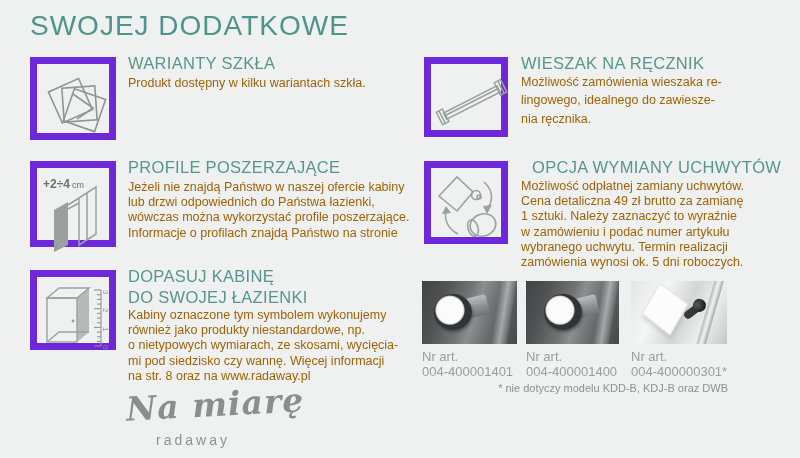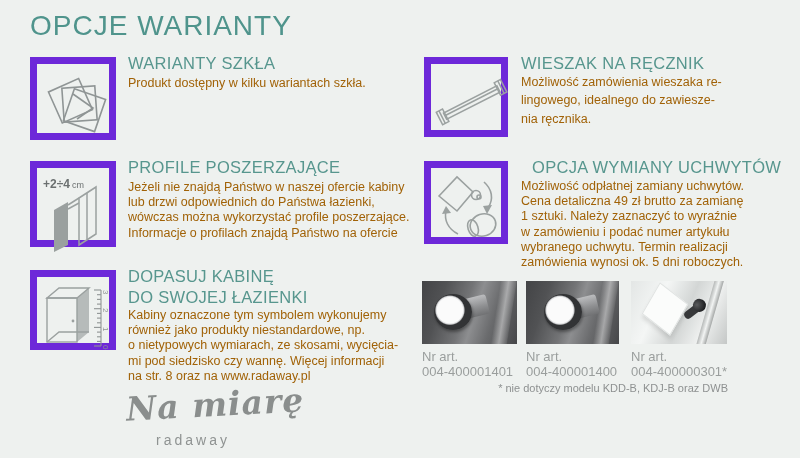--- a/index.html
+++ b/index.html
@@ -96,21 +96,21 @@
     position:absolute;left:128px;top:432px;width:130px;text-align:center;
     font-size:14px;color:#8f9392;letter-spacing:3px;font-weight:400;
   }
   svg{display:block;}
 </style>
 </head>
 <body>
 
 <div id="page">
 
-  <div class="page-title">OPCJE WARIANTY</div>
+  <div class="page-title">SWOJEJ DODATKOWE</div>
 
   <div class="icon-box" style="left:30px;top:57px;width:86px;height:83px;">
     <span>
       <svg width="84" height="81" viewBox="0 0 84 81">
         <g fill="none" stroke="#8f9595" stroke-width="1.6">
           <rect x="-16" y="-17" width="33" height="34" transform="translate(33,37) rotate(-24)"></rect>
           <rect x="-16" y="-17" width="33" height="34" transform="translate(42,40) rotate(-4)"></rect>
           <rect x="-16" y="-17" width="33" height="34" transform="translate(47,46) rotate(19)"></rect>
           <path d="M36,30 L56,44 L40,55"></path>
         </g>
@@ -157,21 +157,21 @@
           <polyline points="31,41 42,35"></polyline>
         </g>
       </svg>
     </span>
   </div>
   <div class="sec-heading" style="left:128px;top:158px;">PROFILE POSZERZAJĄCE</div>
   <div class="body-block lh15" style="left:128px;top:180px;">
     <div class="body-line">Jeżeli nie znajdą Państwo w naszej ofercie kabiny</div>
     <div class="body-line">lub drzwi odpowiednich do Państwa łazienki,</div>
     <div class="body-line">wówczas można wykorzystać profile poszerzające.</div>
-    <div class="body-line">Informacje o profilach znajdą Państwo na ofercie</div>
+    <div class="body-line">Informacje o profilach znajdą Państwo na stronie</div>
   </div>
 
   <div class="icon-box" style="left:424px;top:161px;width:84px;height:83px;">
     <span>
       <svg width="82" height="81" viewBox="0 0 82 81">
         <g fill="none" stroke="#9ba1a0" stroke-width="1.6">
           <polygon points="8,28 26,9 42,24 26,43"></polygon>
           <circle cx="45" cy="27" r="4.5"></circle>
           <circle cx="48" cy="29" r="2"></circle>
           <path d="M53,14 C61,21 63,31 57,40"></path>

